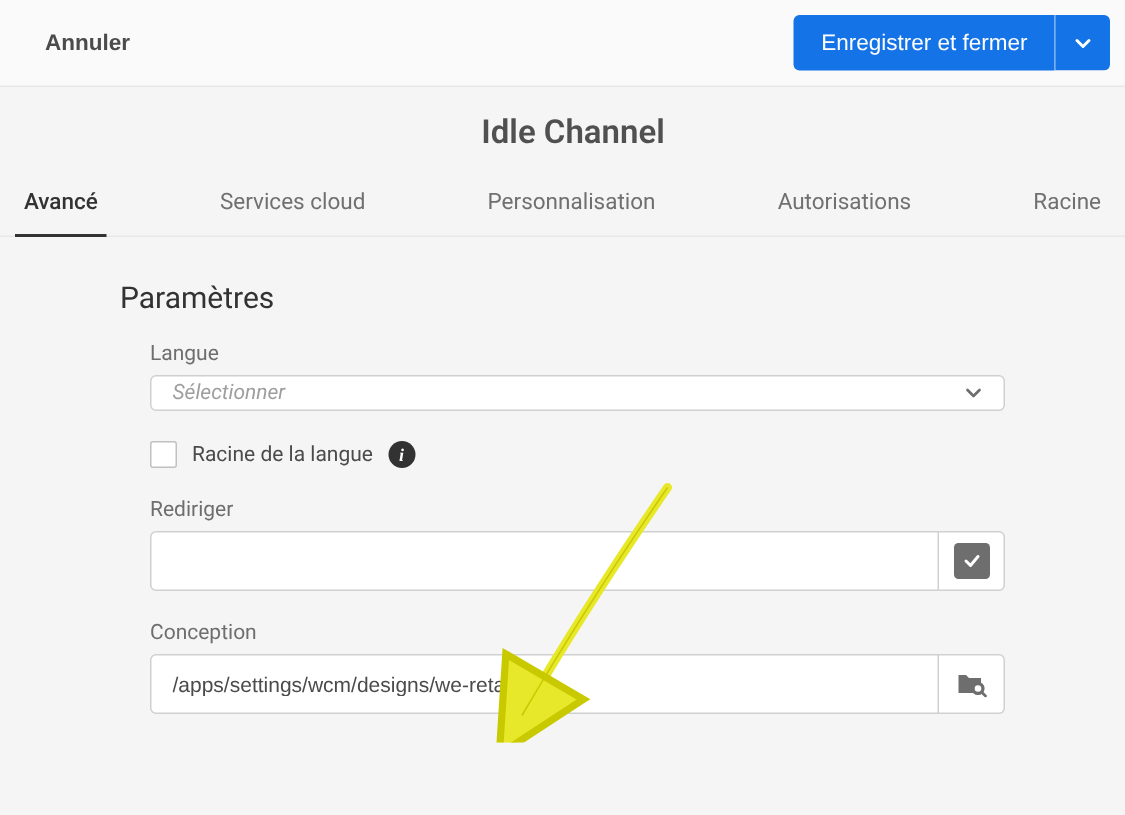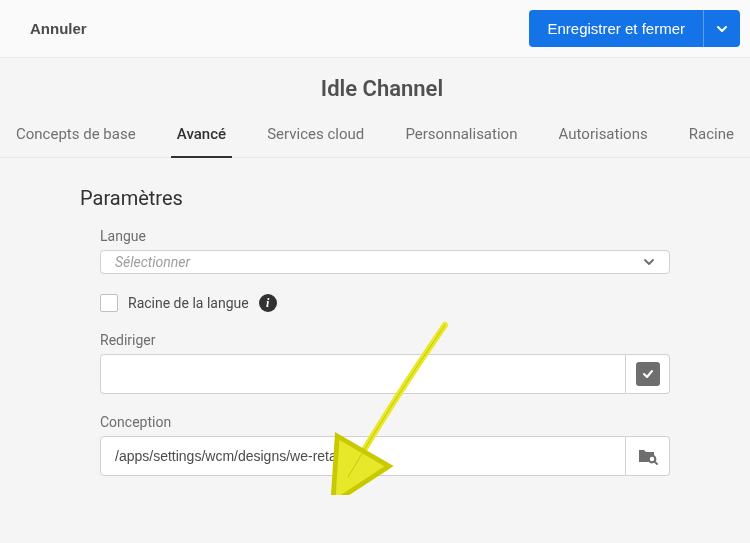--- a/index.html
+++ b/index.html
@@ -210,21 +210,20 @@
       <svg width="12" height="12" viewBox="0 0 12 12">
           <path d="M2 4 L6 8 L10 4" stroke="#fff" stroke-width="2" fill="none" stroke-linecap="round" stroke-linejoin="round"></path>
         </svg>
     </button>
   </div>
 </div>
 
 <div class="page-title">Idle Channel</div>
 
 <div class="tabs">
-  <div class="tab">Concepts de base</div>
   <div class="tab active">Avancé</div>
   <div class="tab">Services cloud</div>
   <div class="tab">Personnalisation</div>
   <div class="tab">Autorisations</div>
   <div class="tab">Racine</div>
 </div>
 
 <div class="content">
   <h2 class="section-heading">Paramètres</h2>
 

